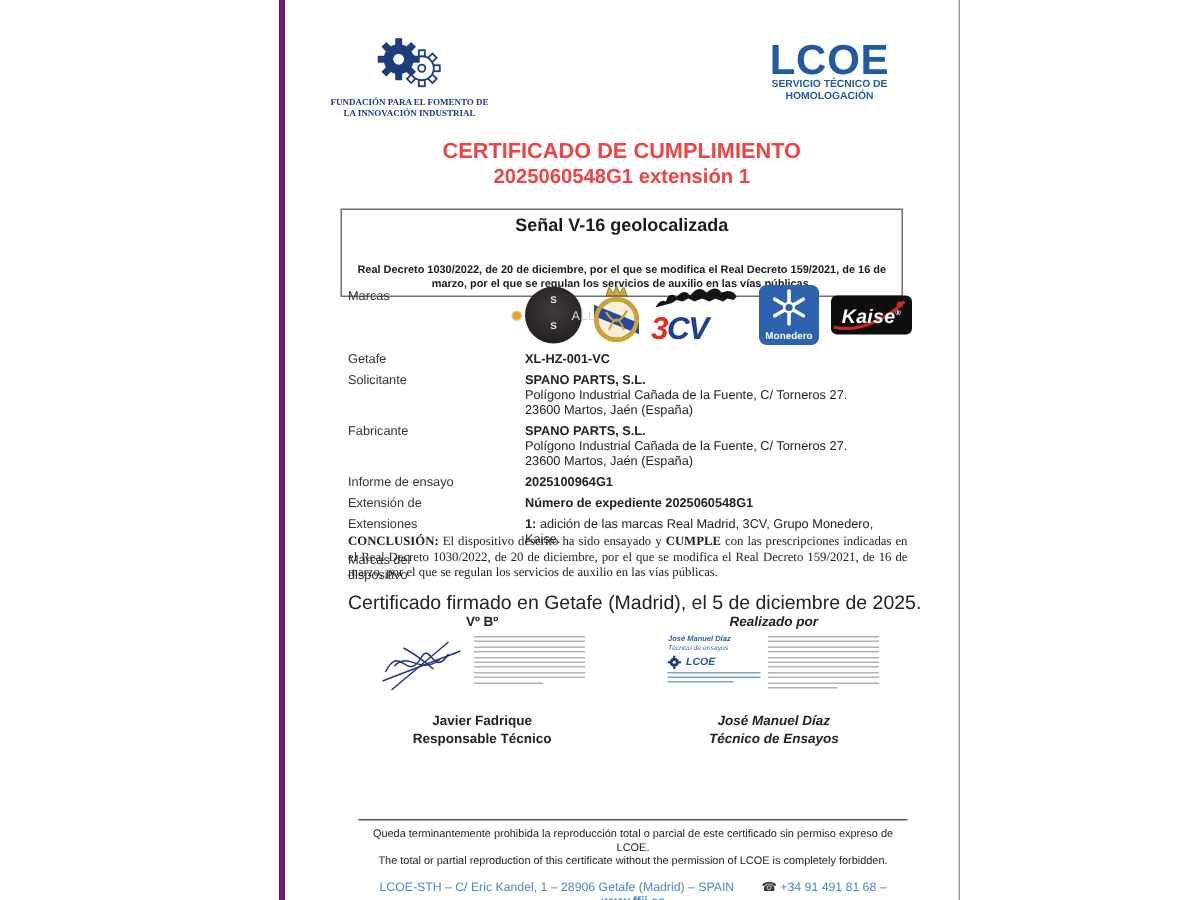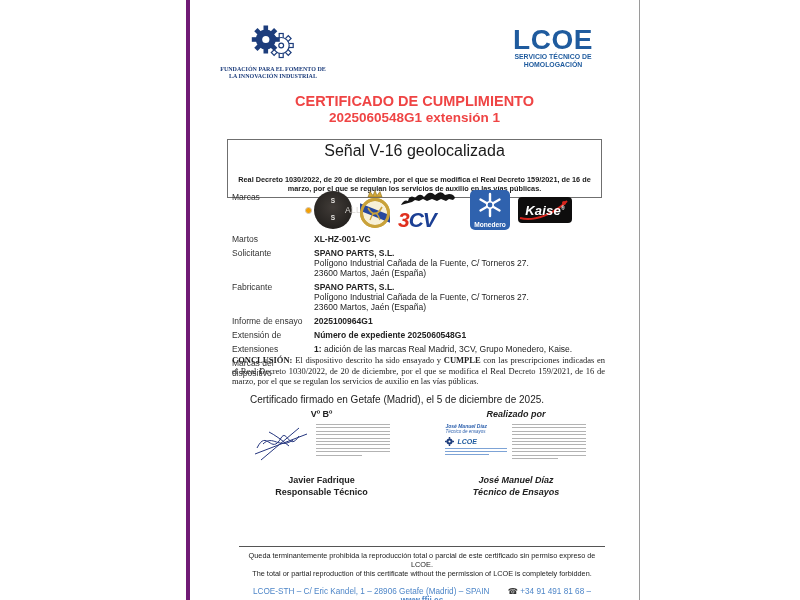--- a/index.html
+++ b/index.html
@@ -20,25 +20,25 @@
   .lcoe{position:absolute;right:36px;top:27px;width:100px;text-align:center;color:#1f5b9e;}
   .lcoe-name{font-size:28px;font-weight:bold;line-height:26px;letter-spacing:0.5px;}
   .lcoe-sub{font-size:6.9px;font-weight:bold;line-height:8px;}
   
   .title{position:absolute;top:93px;left:0;right:0;text-align:center;color:#ef4444;font-weight:bold;}
   .title-l1{font-size:14.5px;line-height:17px;}
   .title-l2{font-size:13.5px;line-height:15px;}
   
   .v16{position:absolute;left:37px;right:37px;top:139px;border:1px solid #6f6f6f;
        text-align:center;padding:3px 5px 4px;box-sizing:border-box;color:#1a1a1a;background:#fff;}
-  .v16-title{font-size:16px;font-weight:normal;line-height:15px;}
+  .v16-title{font-size:12px;font-weight:bold;line-height:15px;}
   .v16-law{font-size:7.3px;font-weight:bold;line-height:9px;margin-top:17px;}
   
   .fields{position:absolute;left:42px;right:34px;top:192px;font-size:8.5px;}
-  .frow{display:flex;margin-bottom:4px;}
+  .frow{display:flex;margin-bottom:4px;gap:36px;}
   .flabel{width:82px;flex:none;color:#333;}
   .fvalue{flex:1;}
   .b{font-weight:bold;}
   .addr{line-height:10px;}
   
   .logos{display:flex;align-items:center;gap:8px;margin-top:-2px;height:40px;}
   .logo-soall{width:38px;height:38px;border-radius:50%;
     background:radial-gradient(circle at 50% 42%,#413c38,#1a1816);
     color:#e6e4e1;display:flex;flex-direction:column;align-items:center;justify-content:center;line-height:1;flex:none;}
   .soall-s{font-size:6.5px;font-weight:bold;}
@@ -55,21 +55,21 @@
     display:flex;flex-direction:column;align-items:center;justify-content:flex-end;padding-bottom:2px;box-sizing:border-box;}
   .monedero-label{font-size:6.6px;font-weight:bold;color:#fff;line-height:7px;}
   .monedero-flake{position:absolute;top:2px;left:6px;}
   .logo-kaise{width:54px;height:26px;background:#0e0d0d;border-radius:4px;position:relative;flex:none;
     display:flex;align-items:center;justify-content:center;overflow:hidden;}
   .kaise-text{position:relative;z-index:2;color:#fff;font-size:13px;font-weight:bold;font-style:italic;letter-spacing:0.2px;}
   .kaise-sup{font-size:5px;vertical-align:super;}
   .kaise-arc{position:absolute;left:0;top:0;z-index:1;}
   
   .conclusion{position:absolute;left:42px;right:34px;top:355px;font-size:8.5px;line-height:10.6px;text-align:justify;font-family:Liberation Serif, serif;}
-  .signedline{position:absolute;left:60px;top:394px;font-size:10px;}
+  .signedline{position:absolute;left:42px;top:394px;font-size:13px;}
   
   .sigs{position:absolute;left:40px;right:20px;top:409px;display:flex;}
   .sig-col-l{width:47%;}
   .sig-col-r{width:53%;font-style:italic;}
   .sig-header{text-align:center;font-weight:bold;font-size:9px;}
   .sig-visual{height:52px;margin-top:3px;display:flex;justify-content:center;align-items:flex-start;gap:5px;}
   .sig-name{text-align:center;font-weight:bold;font-size:9px;line-height:10.5px;margin-top:1px;}
   .mlines{width:74px;padding-top:2px;}
   .mlines span{display:block;height:1px;background:#b3b3b3;margin-bottom:2.4px;}
   .mlines span.short{width:62%;}
@@ -192,21 +192,21 @@
               <path d="M2 21 C16 25, 36 17, 49 4" fill="none" stroke="#d6241c" stroke-width="2"></path>
               <circle cx="46" cy="6" r="2" fill="#d6241c"></circle>
             </svg>
             <span class="kaise-text"><span>Kaise</span><span class="kaise-sup">®</span></span>
           </div>
         </div>
       </div>
     </div>
 
     <div class="frow">
-      <div class="flabel">Martos</div>
+      <div class="flabel">Getafe</div>
       <div class="fvalue b">XL-HZ-001-VC</div>
     </div>
 
     <div class="frow">
       <div class="flabel">Solicitante</div>
       <div class="fvalue">
         <div class="addr b">SPANO PARTS, S.L.</div>
         <div class="addr">Polígono Industrial Cañada de la Fuente, C/ Torneros 27.</div>
         <div class="addr">23600 Martos, Jaén (España)</div>
       </div>

